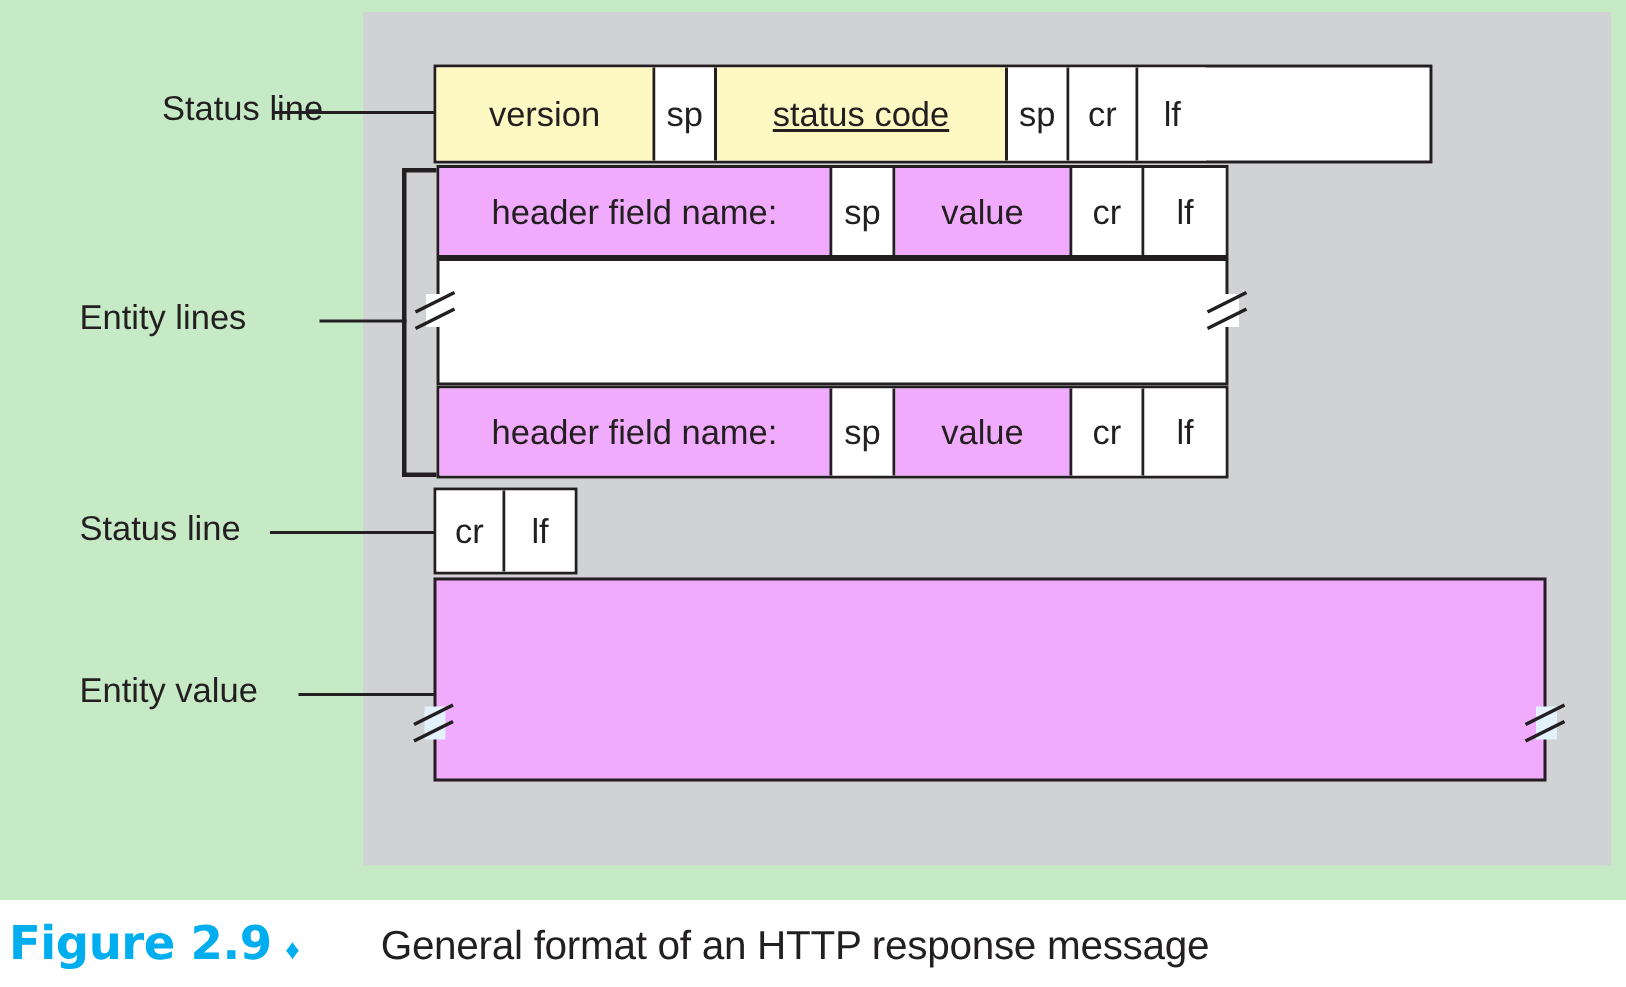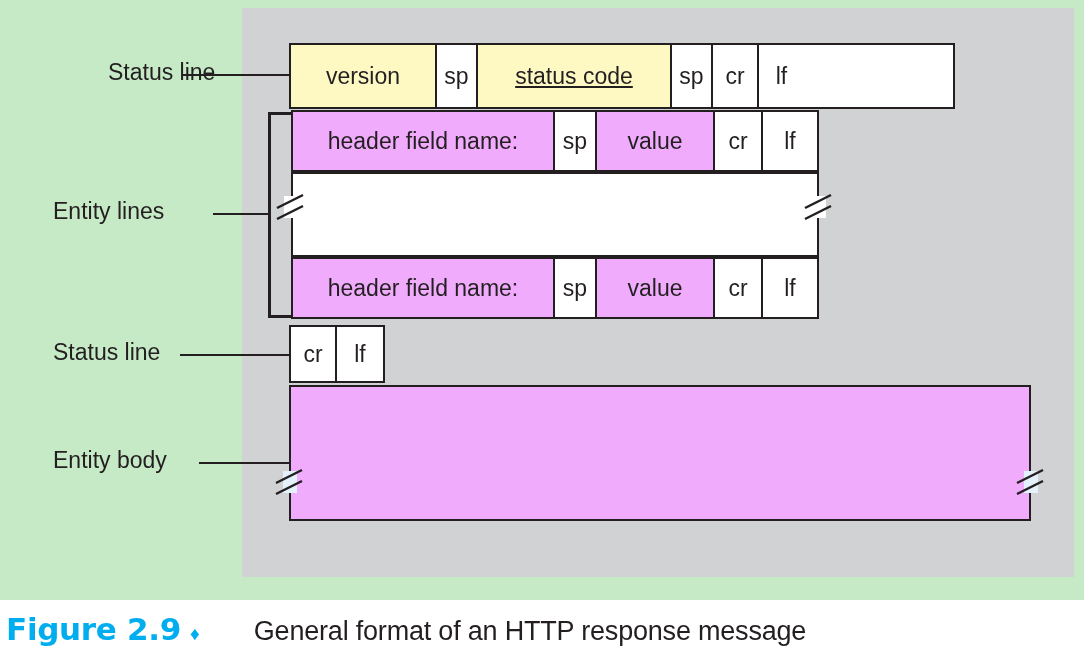--- a/index.html
+++ b/index.html
@@ -216,21 +216,21 @@
 
   <div class="label" style="left:65px; top:59px;margin-left:43px;">Status line</div>
   <div class="leader" style="left:182px; top:74px; width:108px;"></div>
 
   <div class="label" style="left:53px; top:198px;">Entity lines</div>
   <div class="leader" style="left:213px; top:213px; width:58px;"></div>
 
   <div class="label" style="left:53px; top:339px;">Status line</div>
   <div class="leader" style="left:180px; top:354px; width:110px;"></div>
 
-  <div class="label" style="left:53px; top:447px;">Entity body</div>
+  <div class="label" style="left:53px; top:447px;">Entity value</div>
   <div class="leader" style="left:199px; top:462px; width:91px;"></div>
 
 </div>
 
 <div id="caption-bar">
   <div id="caption-inner">
     <span id="fig-num">Figure 2.9</span>
     <span id="fig-diamond">♦</span>
     <span id="fig-text">General format of an HTTP response message</span>
   </div>

